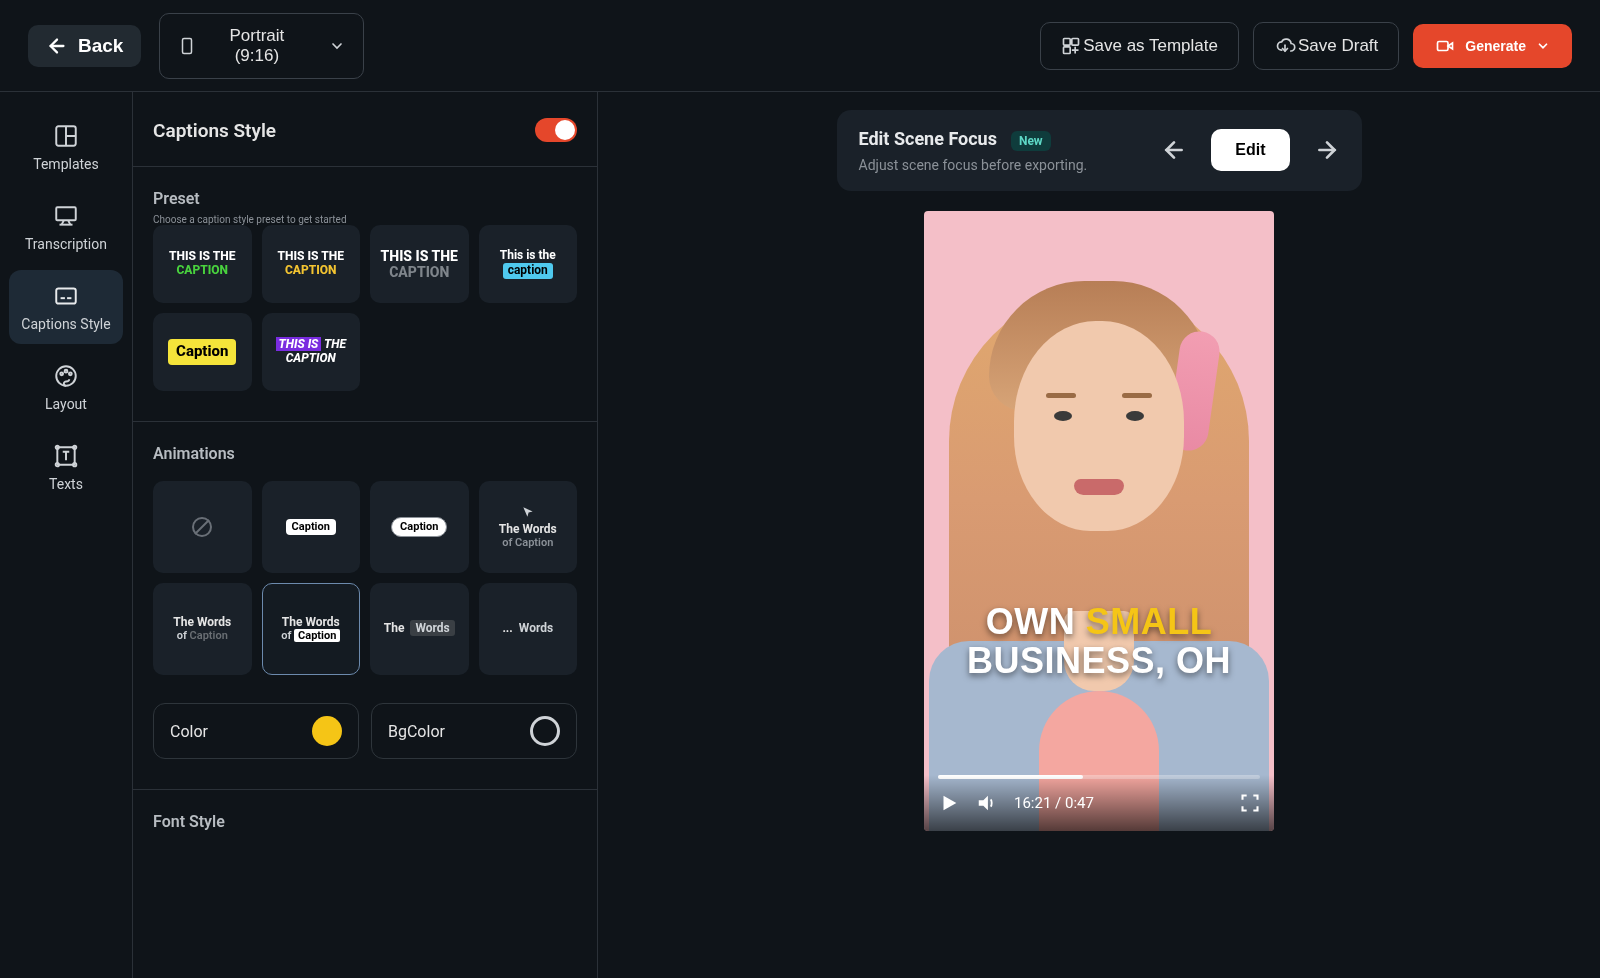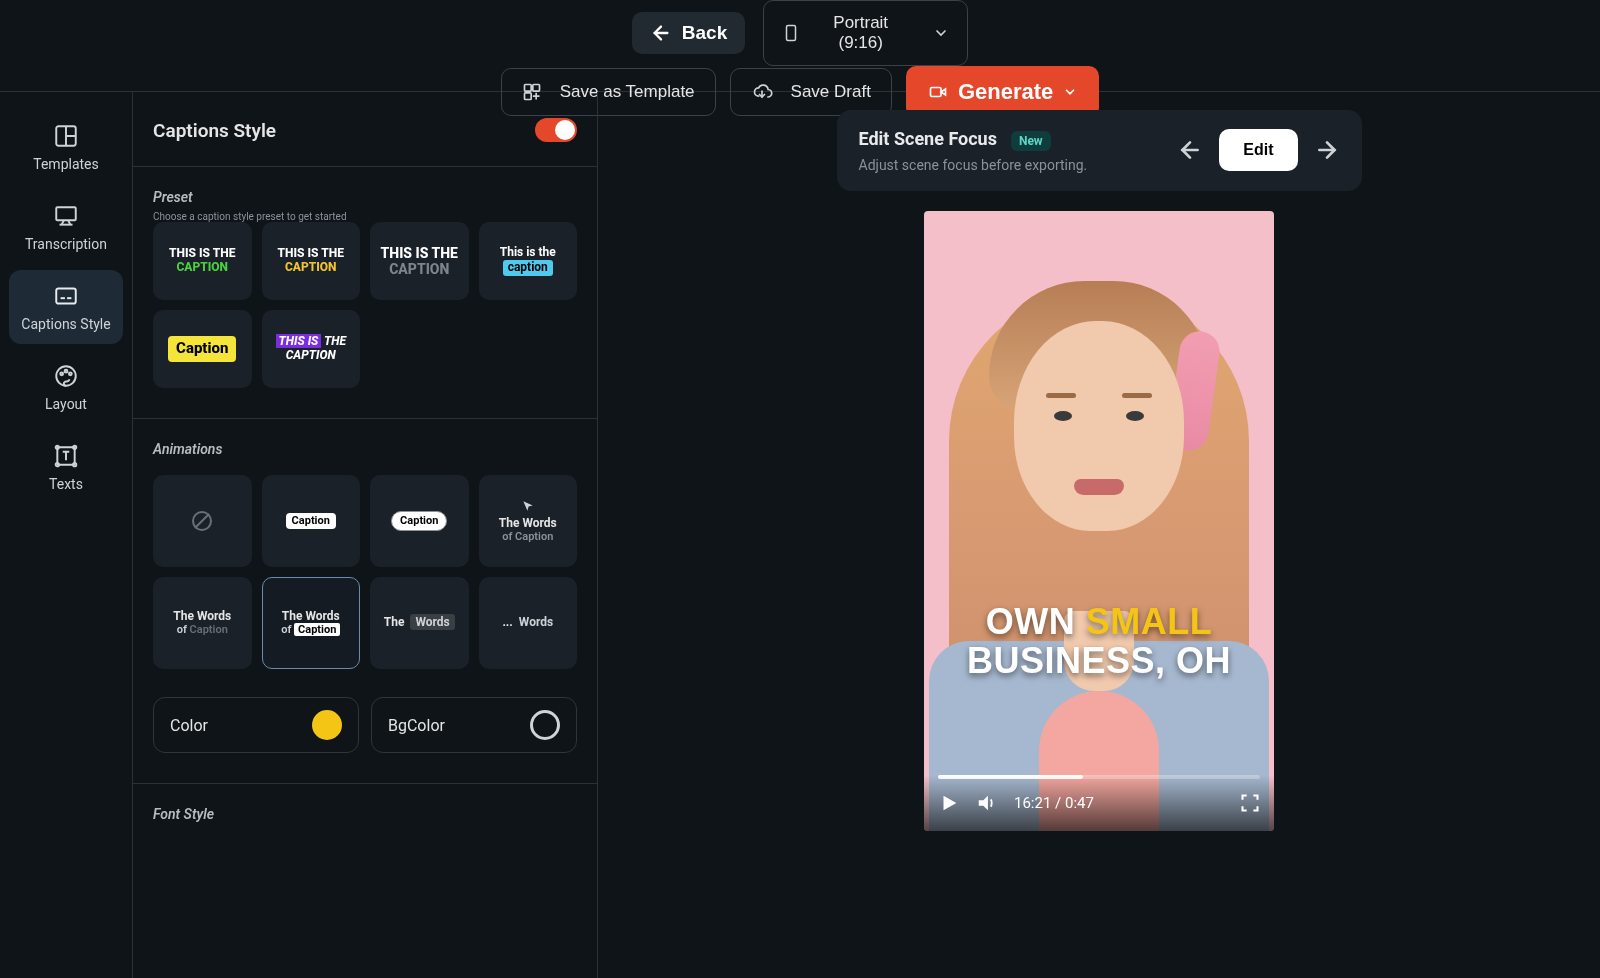--- a/index.html
+++ b/index.html
@@ -2,40 +2,40 @@
 <html><head>
 <meta charset="utf-8">
 <style>
   * { box-sizing: border-box; margin: 0; padding: 0; }
   html, body { width: 100%; height: 100%; background: #0f1419; color: #e5e5e5; font-family: -apple-system, BlinkMacSystemFont, "Segoe UI", Roboto, Arial, sans-serif; }
   body { display: flex; flex-direction: column; }
 
   
   .topbar {
     height: 92px; display: flex; align-items: center; justify-content: space-between;
-    padding: 0 28px; border-bottom: 1px solid #2b3138; flex-direction: column;
+    padding: 0 28px; border-bottom: 1px solid #2b3138;
   }
   .topbar-left { display: flex; align-items: center; gap: 18px; }
   .back-btn {
     display: flex; align-items: center; gap: 10px; background: #222a31; border: none;
     border-radius: 10px; padding: 10px 18px; color: #fff; font-size: 19px; font-weight: 600; cursor: pointer;
   }
   .aspect-btn {
     display: flex; align-items: center; gap: 12px; background: transparent; border: 1px solid #3a4149;
     border-radius: 10px; padding: 12px 18px; color: #e5e5e5; font-size: 17px; cursor: pointer;
   }
   .aspect-btn .spacer { flex: 1; }
   .topbar-right { display: flex; align-items: center; gap: 14px; }
   .ghost-btn {
-    display: flex; align-items: center; gap: 18px; background: transparent; border: 1px solid #3a4149;
+    display: flex; align-items: center; gap: 2px; background: transparent; border: 1px solid #3a4149;
     border-radius: 10px; padding: 13px 20px; color: #e5e5e5; font-size: 17px; font-weight: 500; cursor: pointer;
   }
   .generate-btn {
     display: flex; align-items: center; gap: 10px; background: #e5472b; border: none;
-    border-radius: 10px; padding: 13px 22px; color: #fff; font-size: 22px; font-weight: 600; cursor: pointer;
+    border-radius: 10px; padding: 13px 22px; color: #fff; font-size: 14px; font-weight: 600; cursor: pointer;
   }
 
   
   .main { flex: 1; display: flex; min-height: 0; }
 
   
   .sidebar {
     width: 133px; border-right: 1px solid #2b3138; display: flex; flex-direction: column;
     align-items: center; padding-top: 18px; gap: 6px;
   }
@@ -57,21 +57,21 @@
   .panel-header h2 { font-size: 19px; font-weight: 600; color: #e5e5e5; }
   .toggle {
     width: 42px; height: 24px; background: #e5472b; border-radius: 999px; position: relative; cursor: pointer;
   }
   .toggle::after {
     content: ""; position: absolute; right: 2px; top: 2px; width: 20px; height: 20px;
     background: #fff; border-radius: 50%;
   }
 
   .section { padding: 22px 20px 30px 20px; border-bottom: 1px solid #2b3138; }
-  .section h3 { font-size: 14px; font-weight: 600; color: #b7bcc1; margin-bottom: 6px; font-style: italic; }
+  .section h3 { font-size: 16px; font-weight: 600; color: #b7bcc1; margin-bottom: 6px; }
   .section .sub { font-size: 10px; color: #8b9198; }
 
   .preset-grid, .anim-grid {
     display: grid; grid-template-columns: repeat(4, 1fr); gap: 10px;
   }
   .preset-tile, .anim-tile {
     background: #1a2129; border-radius: 10px; height: 78px; display: flex; flex-direction: column;
     align-items: center; justify-content: center; cursor: pointer; font-weight: 800; font-size: 12px;
     text-align: center; line-height: 1.15; padding: 4px;
   }
@@ -105,21 +105,21 @@
   .scene-focus-bar {
     width: 525px; background: #1a2129; border-radius: 14px; display: flex; align-items: center;
     justify-content: space-between; padding: 18px 22px; margin-bottom: 20px;
   }
   .sfb-text h3 { font-size: 18px; font-weight: 700; color: #e8eaec; display: inline-block; margin-right: 10px;}
   .sfb-badge {
     display: inline-block; background: #0f3c3c; color: #5ed8c6; font-size: 12px; font-weight: 700;
     padding: 3px 8px; border-radius: 6px; vertical-align: middle;
   }
   .sfb-text p { font-size: 14px; color: #8b9198; margin-top: 6px; }
-  .sfb-actions { display: flex; align-items: center; gap: 16px; }
+  .sfb-actions { display: flex; align-items: center; gap: 24px; }
   .sfb-nav { color: #cfd3d7; cursor: pointer; }
   .edit-btn {
     background: #fff; color: #000; border: none; border-radius: 10px; padding: 12px 24px;
     font-size: 16px; font-weight: 700; cursor: pointer;
   }
 
   .video-wrap {
     width: 350px; height: 620px; position: relative; border-radius: 4px; overflow: hidden;
     background: #000;
   }

